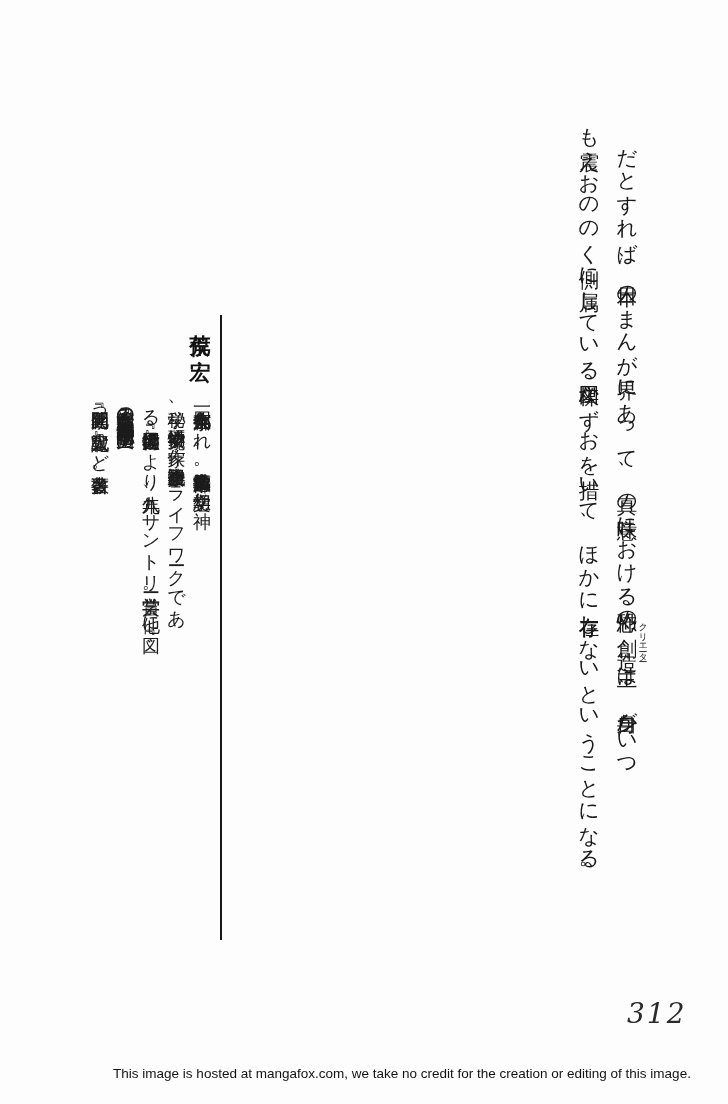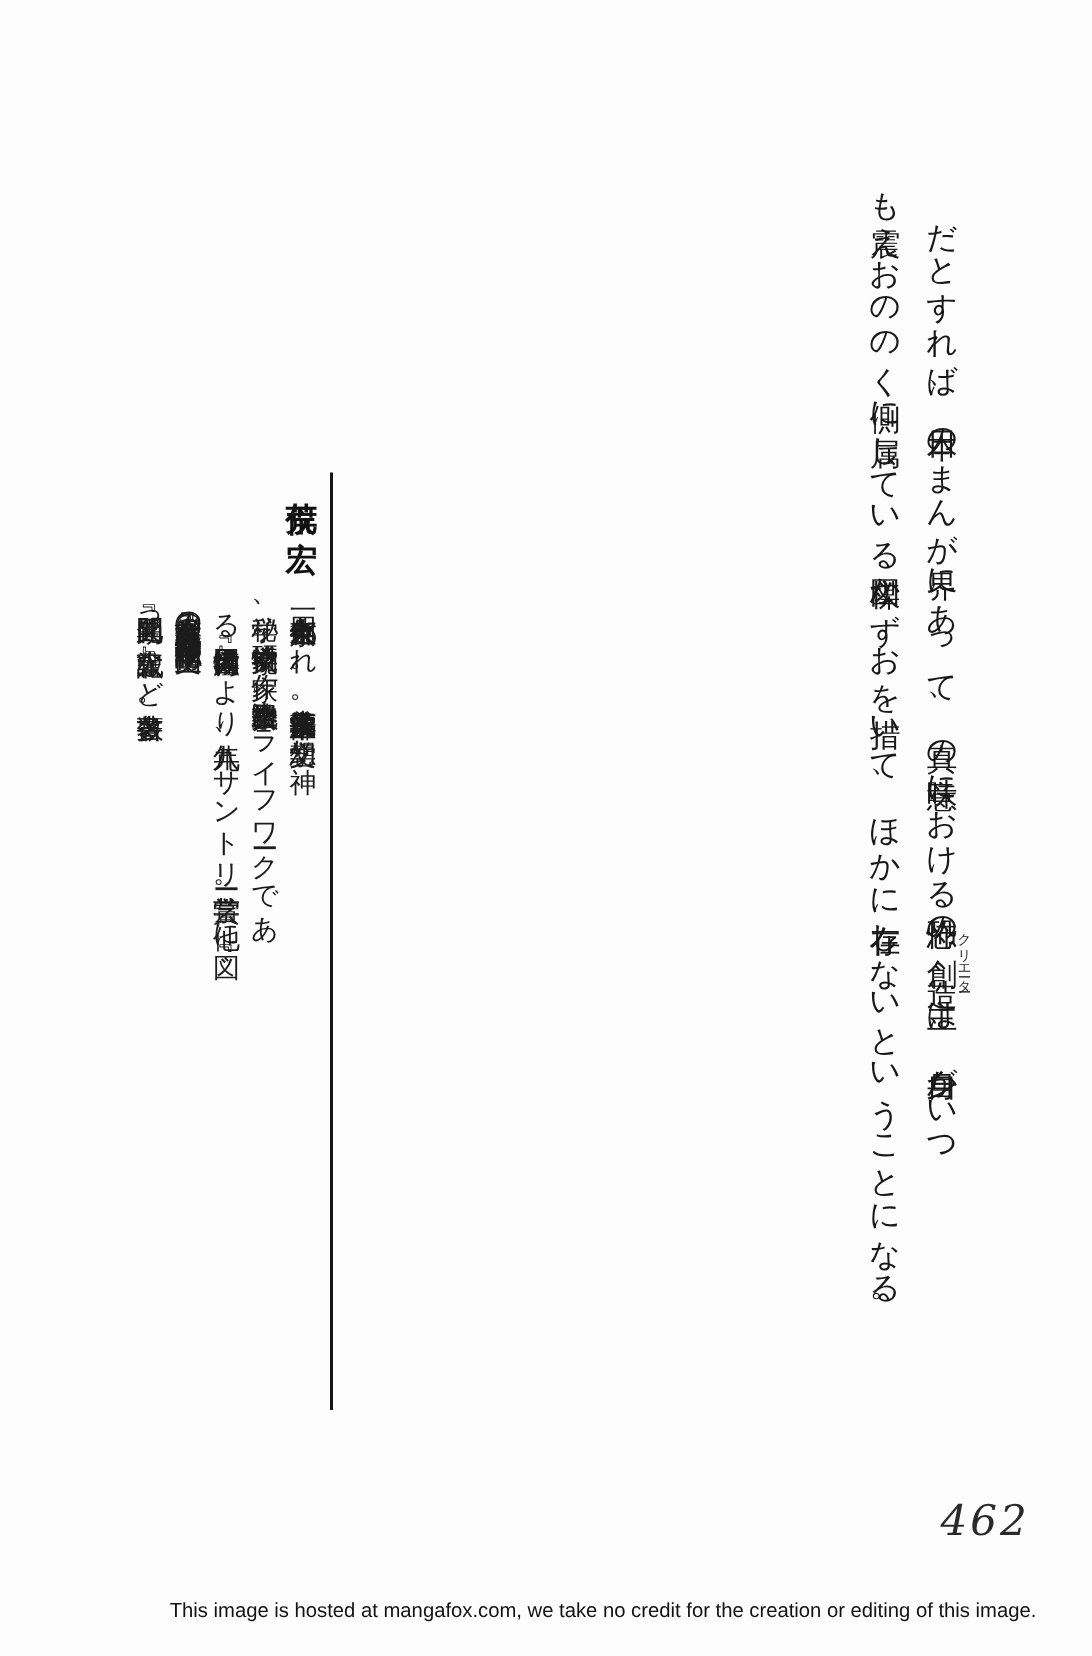--- a/index.html
+++ b/index.html
@@ -116,19 +116,19 @@
   <div class="rule"></div>
 
   <div class="bio">
     <p>一九四七年東京都生まれ。慶応義塾大学法学部卒業。幻想文学、神</p>
     <p>秘学、博物学研究家。作家。路上観察学会会員。ライフワークであ</p>
     <p>る『世界大博物図鑑』により八九年、サントリー学芸賞。他に『図</p>
     <p>鑑の博物誌』『図像観光』『理科系の文学誌』『帝都物語』『花の王国』</p>
     <p>『開化異国助っ人奮戦記』など著書多数。</p>
   </div>
 
-  <div class="page-number">462</div>
+  <div class="page-number">312</div>
 
   <div class="footer">
     <div>This image is hosted at mangafox.com, we take no credit for the creation or editing of this image.</div>
   </div>
 
 </div>
 
 </body></html>

